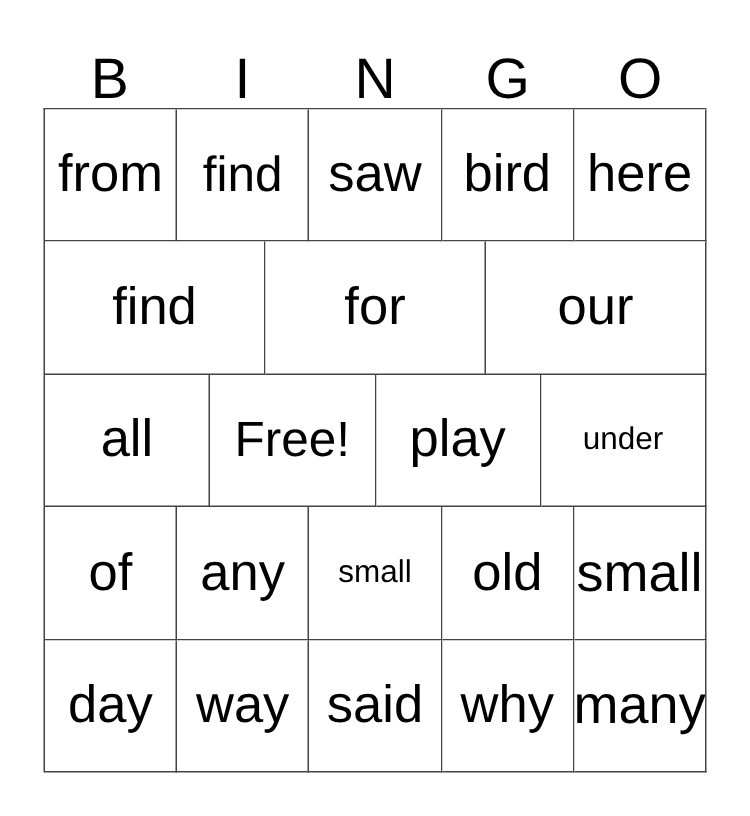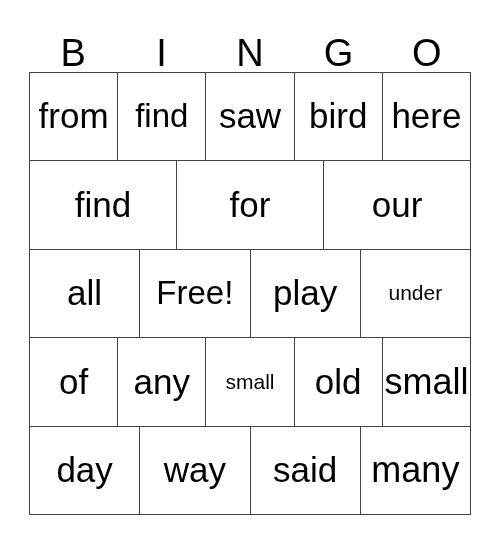--- a/index.html
+++ b/index.html
@@ -182,18 +182,21 @@
       <div class="cell">
           <span class="cell-text sz-lg">day</span>
         </div>
       <div class="cell">
           <span class="cell-text sz-lg">way</span>
         </div>
       <div class="cell">
           <span class="cell-text sz-lg">said</span>
         </div>
       <div class="cell">
+          <span class="cell-text sz-lg">why</span>
+        </div>
+      <div class="cell">
           <span class="cell-text sz-sm">many</span>
         </div>
     </div>
 
   </div>
 </div>
 
 </body></html>

